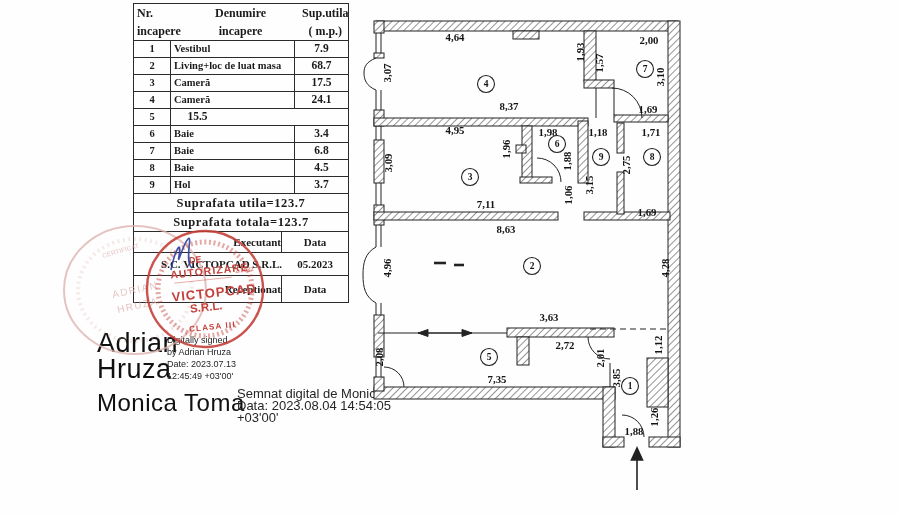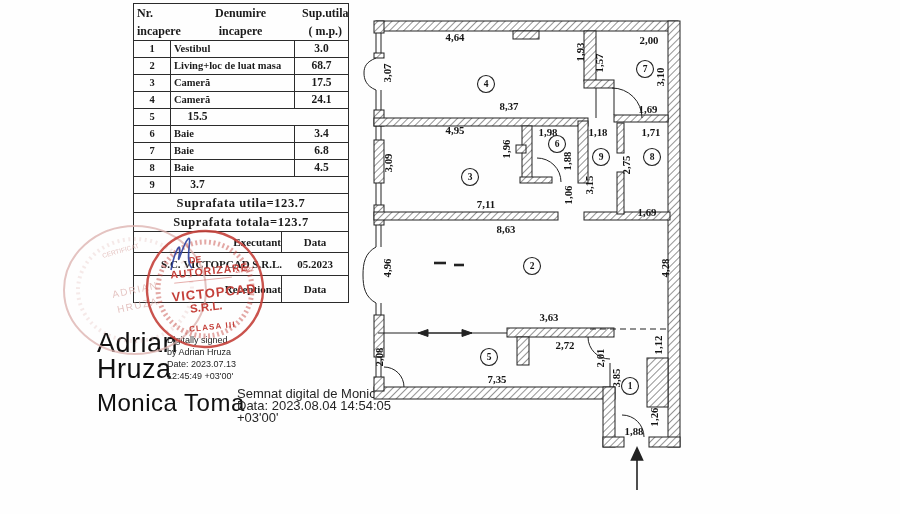--- a/index.html
+++ b/index.html
@@ -56,21 +56,21 @@
       </div>
       <div class="hc hc3">
         <span>Sup.utila</span>
         <span>( m.p.)</span>
       </div>
     </div>
     <div id="tbl-rows">
         <div class="trow">
           <div class="c-nr">1</div>
           <div class="c-name">Vestibul</div>
-          <div class="c-area">3.0</div>
+          <div class="c-area">7.9</div>
         </div>
         <div class="trow">
           <div class="c-nr">2</div>
           <div class="c-name">Living+loc de luat masa</div>
           <div class="c-area">68.7</div>
         </div>
         <div class="trow">
           <div class="c-nr">3</div>
           <div class="c-name">Cameră</div>
           <div class="c-area">17.5</div>
@@ -94,20 +94,21 @@
           <div class="c-name">Baie</div>
           <div class="c-area">6.8</div>
         </div>
         <div class="trow">
           <div class="c-nr">8</div>
           <div class="c-name">Baie</div>
           <div class="c-area">4.5</div>
         </div>
         <div class="trow">
           <div class="c-nr">9</div>
+          <div class="c-name">Hol</div>
           <div class="c-area">3.7</div>
         </div>
       </div>
     <div class="total-row">Suprafata utila=123.7</div>
     <div class="total-row">Suprafata totala=123.7</div>
     <div class="exec-row h20">
       <div class="exec-l">Executant</div>
       <div class="exec-r">Data</div>
     </div>
     <div class="exec-row h22">

